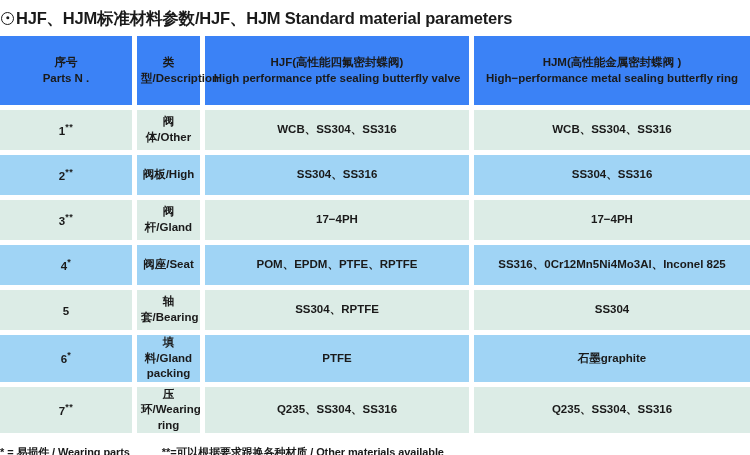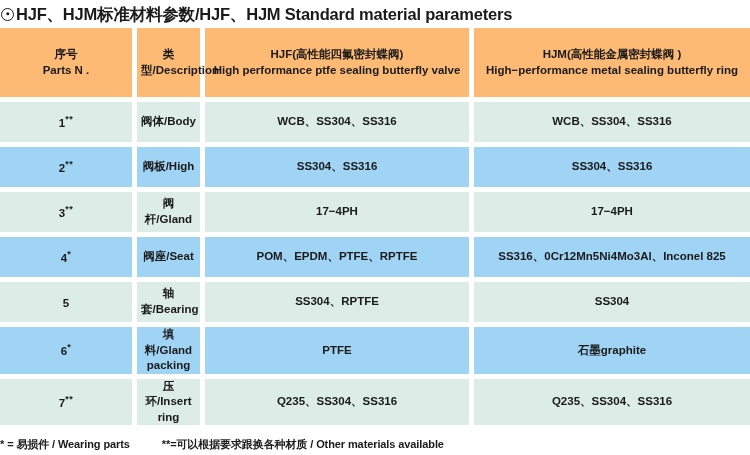--- a/index.html
+++ b/index.html
@@ -19,21 +19,21 @@
     position: relative;
     width: 750px;
     height: 455px;
     box-sizing: border-box;
   }
 
   
   .title-bar {
     display: flex;
     align-items: center;
-    height: 28px;
+    height: 36px;
     padding-left: 1px;
     box-sizing: border-box;
   }
   .title-bullet {
     flex: 0 0 auto;
     width: 13px;
     height: 13px;
     margin-right: 2px;
     position: relative;
     border: 1.6px solid #1a1a1a;
@@ -81,21 +81,21 @@
     line-height: 1.35;
     border-right: 5px solid #ffffff;
     border-bottom: 5px solid #ffffff;
   }
   .mat-table th:last-child,
   .mat-table td:last-child {
     border-right: none;
   }
 
   thead th {
-    background: #fdba74;
+    background: #3b82f6;
     height: 74px;
     font-weight: bold;
     font-size: 11.5px;
     border-bottom: 2px solid #ffffff;
   }
   thead th .hdr-l1 { display: block; }
   thead th .hdr-l2 { display: block; }
 
   tbody td {
     height: 45px;
@@ -162,21 +162,21 @@
         <th>
           <span class="hdr-l1">HJM(高性能金属密封蝶阀 )</span>
           <span class="hdr-l2">High−performance metal sealing butterfly ring</span>
         </th>
       </tr>
     </thead>
     <tbody>
 
       <tr class="row-odd">
         <td class="partno"><span>1</span><span class="ast">**</span></td>
-        <td>阀体/Body</td>
+        <td>阀体/Other</td>
         <td>WCB、SS304、SS316</td>
         <td>WCB、SS304、SS316</td>
       </tr>
 
       <tr class="row-even">
         <td class="partno"><span>2</span><span class="ast">**</span></td>
         <td>阀板/High</td>
         <td>SS304、SS316</td>
         <td>SS304、SS316</td>
       </tr>
@@ -204,21 +204,21 @@
 
       <tr class="row-even">
         <td class="partno"><span>6</span><span class="ast">*</span></td>
         <td>填料/Gland packing</td>
         <td>PTFE</td>
         <td>石墨graphite</td>
       </tr>
 
       <tr class="row-odd">
         <td class="partno"><span>7</span><span class="ast">**</span></td>
-        <td>压环/Insert ring</td>
+        <td>压环/Wearing ring</td>
         <td>Q235、SS304、SS316</td>
         <td>Q235、SS304、SS316</td>
       </tr>
 
     </tbody>
   </table>
 
   <div class="footnote">
     <span>* = 易损件 / Wearing parts</span>
     <span class="fn-gap"></span>

